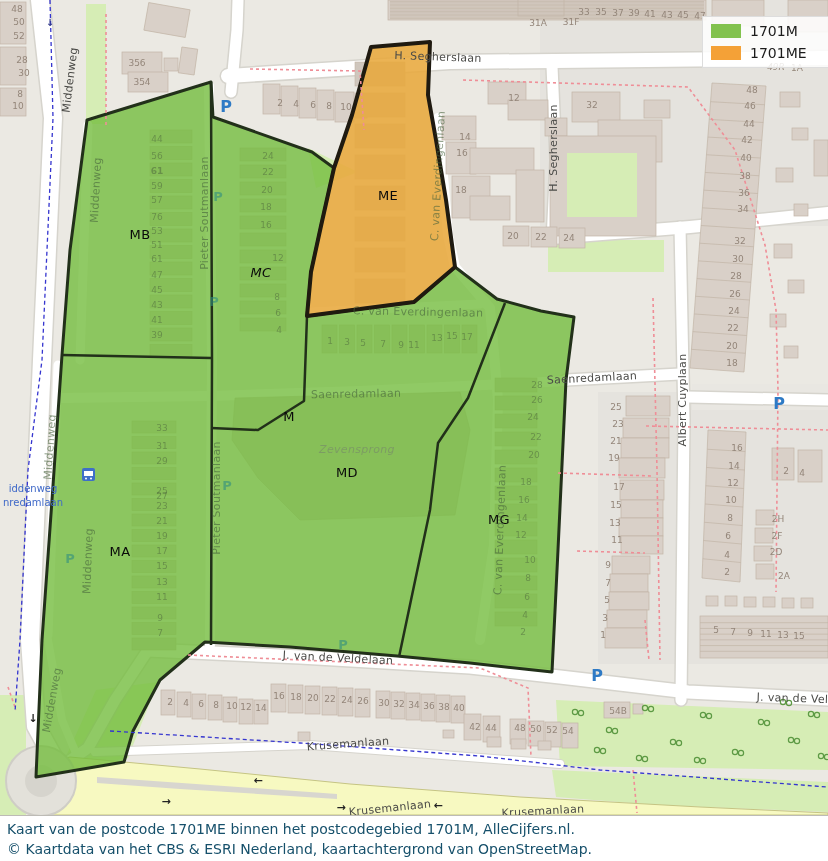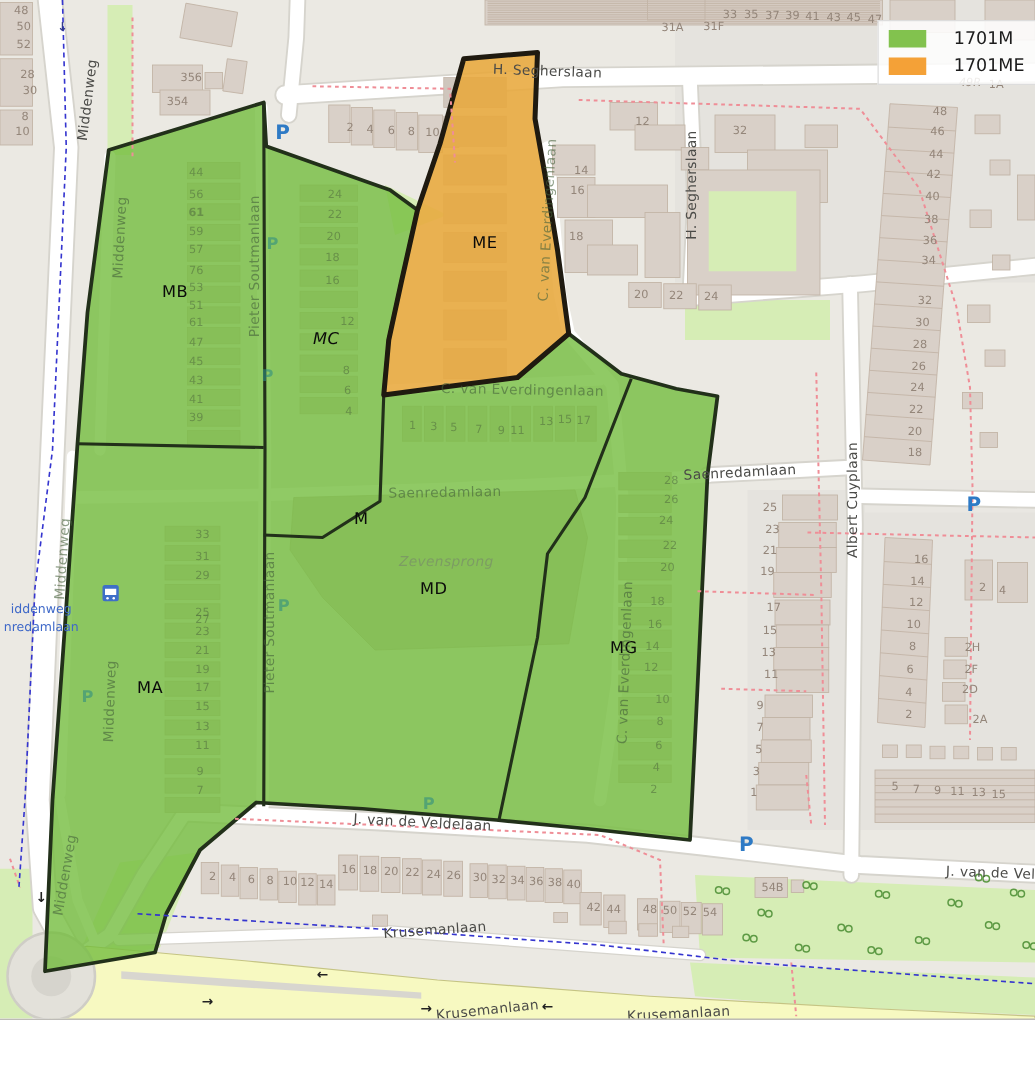--- a/index.html
+++ b/index.html
@@ -15,21 +15,21 @@
   .street.faint{color:#44603a;opacity:.6;}
   .street.place{font-style:italic;color:#7a9466;opacity:.8;}
   .region{font-size:13px;color:#0a0a0a;letter-spacing:.4px;}
   .pblue{font-size:16px;font-weight:bold;color:#2e7ac5;}
   .pteal{font-size:13px;font-weight:bold;color:#2f8f80;opacity:.6;}
   .arrow{font-size:11px;color:#222;font-weight:bold;}
   .arrowblue{font-size:10px;color:#333a8c;font-weight:bold;}
   .bus{font-size:10px;color:#3e68c8;}
   #legend{position:absolute;left:702px;top:16px;width:112px;background:rgba(255,255,255,.85);
           border:1px solid #ddd;padding:6px 8px;display:flex;flex-direction:column;gap:6px;}
-  .lrow{display:flex;align-items:center;gap:22px;}
+  .lrow{display:flex;align-items:center;gap:9px;}
   .lsw{width:30px;height:14px;flex:0 0 auto;}
   .llab{font-size:14px;color:#1c1c1c;}
   #caption{position:absolute;left:0;top:815px;width:828px;height:46px;background:#fff;
            border-top:1px solid #bdbbb6;box-sizing:border-box;padding:3px 0 0 7px;}
   #caption div{font-size:14px;line-height:20px;color:#16506b;}
 </style>
 </head>
 <body>
 
 <div id="app">
@@ -406,21 +406,21 @@
         <span class="street main" style="left: 348px; top: 744px; transform: translate(-50%, -50%) rotate(-4deg);">Krusemanlaan</span>
         <span class="street main" style="left: 390px; top: 808px; transform: translate(-50%, -50%) rotate(-6deg);">Krusemanlaan</span>
         <span class="street main" style="left: 543px; top: 811px; transform: translate(-50%, -50%) rotate(-3deg);">Krusemanlaan</span>
         <span class="hn" style="left: 17px; top: 9px;">48</span>
         <span class="hn" style="left: 19px; top: 22px;">50</span>
         <span class="hn" style="left: 19px; top: 36px;">52</span>
         <span class="hn" style="left: 22px; top: 60px;">28</span>
         <span class="hn" style="left: 24px; top: 73px;">30</span>
         <span class="hn" style="left: 20px; top: 94px;">8</span>
         <span class="hn" style="left: 18px; top: 106px;">10</span>
-        <span class="hn" style="left: 137px; top: 63px; margin-left: 16px;">356</span>
+        <span class="hn" style="left: 137px; top: 63px;">356</span>
         <span class="hn" style="left: 142px; top: 82px;">354</span>
         <span class="hn" style="left: 280px; top: 103px;">2</span>
         <span class="hn" style="left: 296px; top: 104px;">4</span>
         <span class="hn" style="left: 313px; top: 105px;">6</span>
         <span class="hn" style="left: 329px; top: 106px;">8</span>
         <span class="hn" style="left: 346px; top: 107px;">10</span>
         <span class="hn" style="left: 538px; top: 23px; text-align: center;">31A</span>
         <span class="hn" style="left: 571px; top: 22px;">31F</span>
         <span class="hn" style="left: 584px; top: 12px;">33</span>
         <span class="hn" style="left: 601px; top: 12px;">35</span>
@@ -597,14 +597,16 @@
           <div class="lsw" style="background: rgb(130, 194, 78);"></div>
           <span class="llab">1701M</span>
         </div>
         <div class="lrow">
           <div class="lsw" style="background: rgb(244, 161, 55);"></div>
           <span class="llab">1701ME</span>
         </div>
       </div>
   </div>
   <div id="caption">
+    <div>Kaart van de postcode 1701ME binnen het postcodegebied 1701M, AlleCijfers.nl.</div>
+    <div>© Kaartdata van het CBS &amp; ESRI Nederland, kaartachtergrond van OpenStreetMap.</div>
   </div>
 </div>
 
 </body></html>

